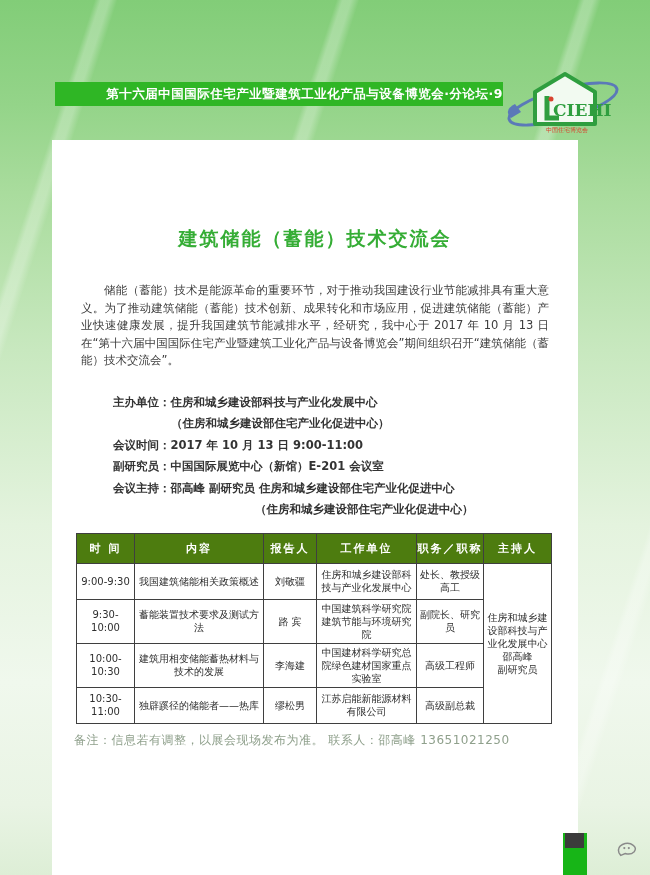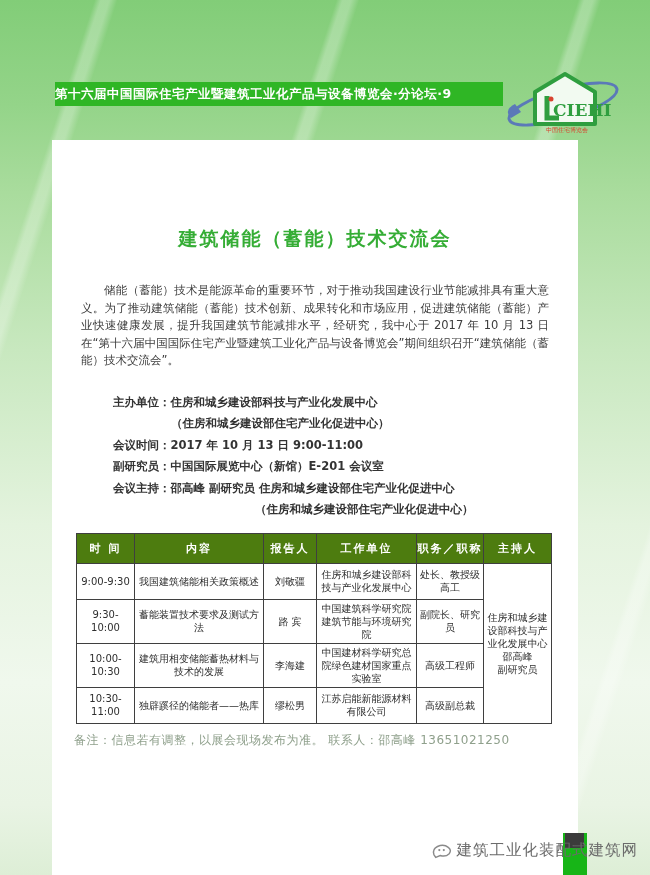--- a/index.html
+++ b/index.html
@@ -19,21 +19,21 @@
         #82cd78 0%, #94d489 12%, #a9dc9d 22%,
         #c8e8bf 40%, #e4f3de 60%, #f0f8ed 78%,
         #e9f4e4 92%, #ddeed6 100%);
   }
 
   
   .banner {
     position: absolute; left: 55px; top: 82px;
     width: 448px; height: 24px;
     background: #2fb625;
-    display: flex; align-items: center; justify-content: flex-start;
+    display: flex; align-items: center; justify-content: flex-end;
   }
   .banner span {
     color: #ffffff; font-size: 12.5px; font-weight: bold;
     letter-spacing: 0.5px; white-space: nowrap;
   }
 
   
   .logo { position: absolute; left: 501px; top: 66px; width: 124px; height: 72px; }
   .logo svg { width: 100%; height: 100%; }
 
@@ -206,16 +206,15 @@
   </div>
 
   <div class="footer-bar"></div>
   <div class="footer-badge"></div>
   <div class="footer">
     <svg viewBox="0 0 24 20">
       <path d="M3 14 Q1 8 7 5 Q14 2 19 6 Q23 9 20 13 Q16 17 10 15 L5 17 Z" fill="none" stroke="#8a8a8a" stroke-width="1.6"></path>
       <circle cx="9" cy="9" r="1.2" fill="#8a8a8a"></circle>
       <circle cx="14" cy="9" r="1.2" fill="#8a8a8a"></circle>
     </svg>
-    <span class="site">建筑工业化装配式建筑网</span>
   </div>
 
 </div>
 
 </body></html>

